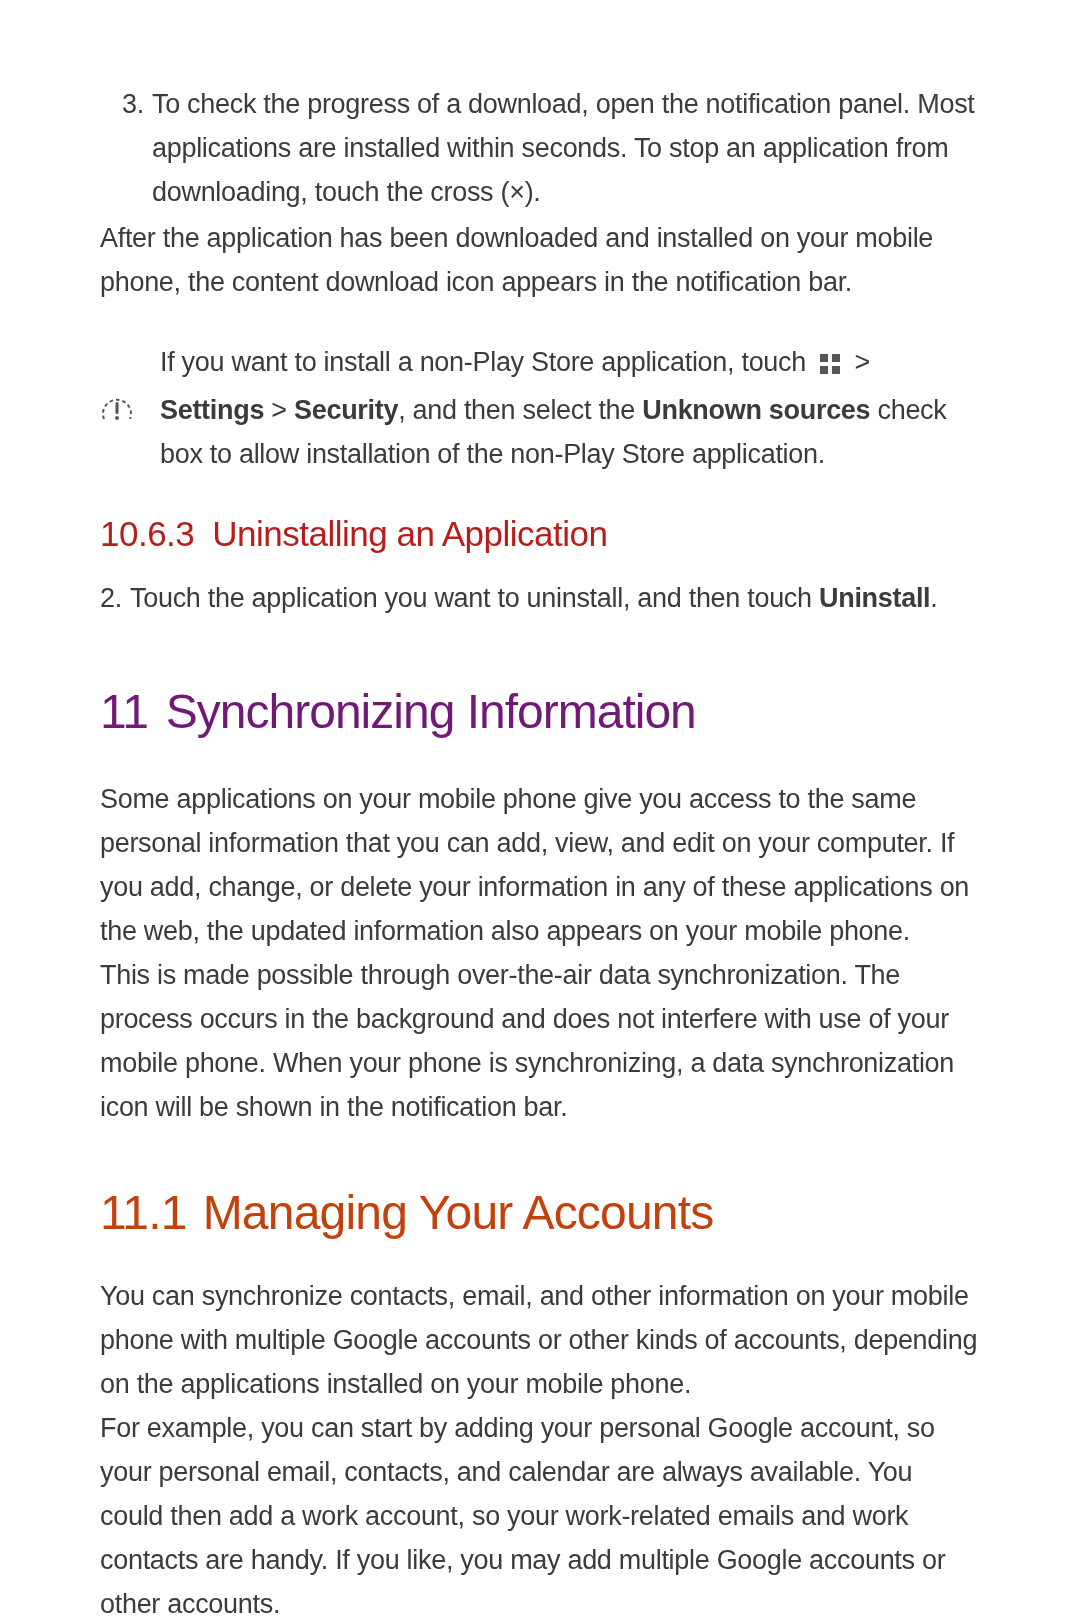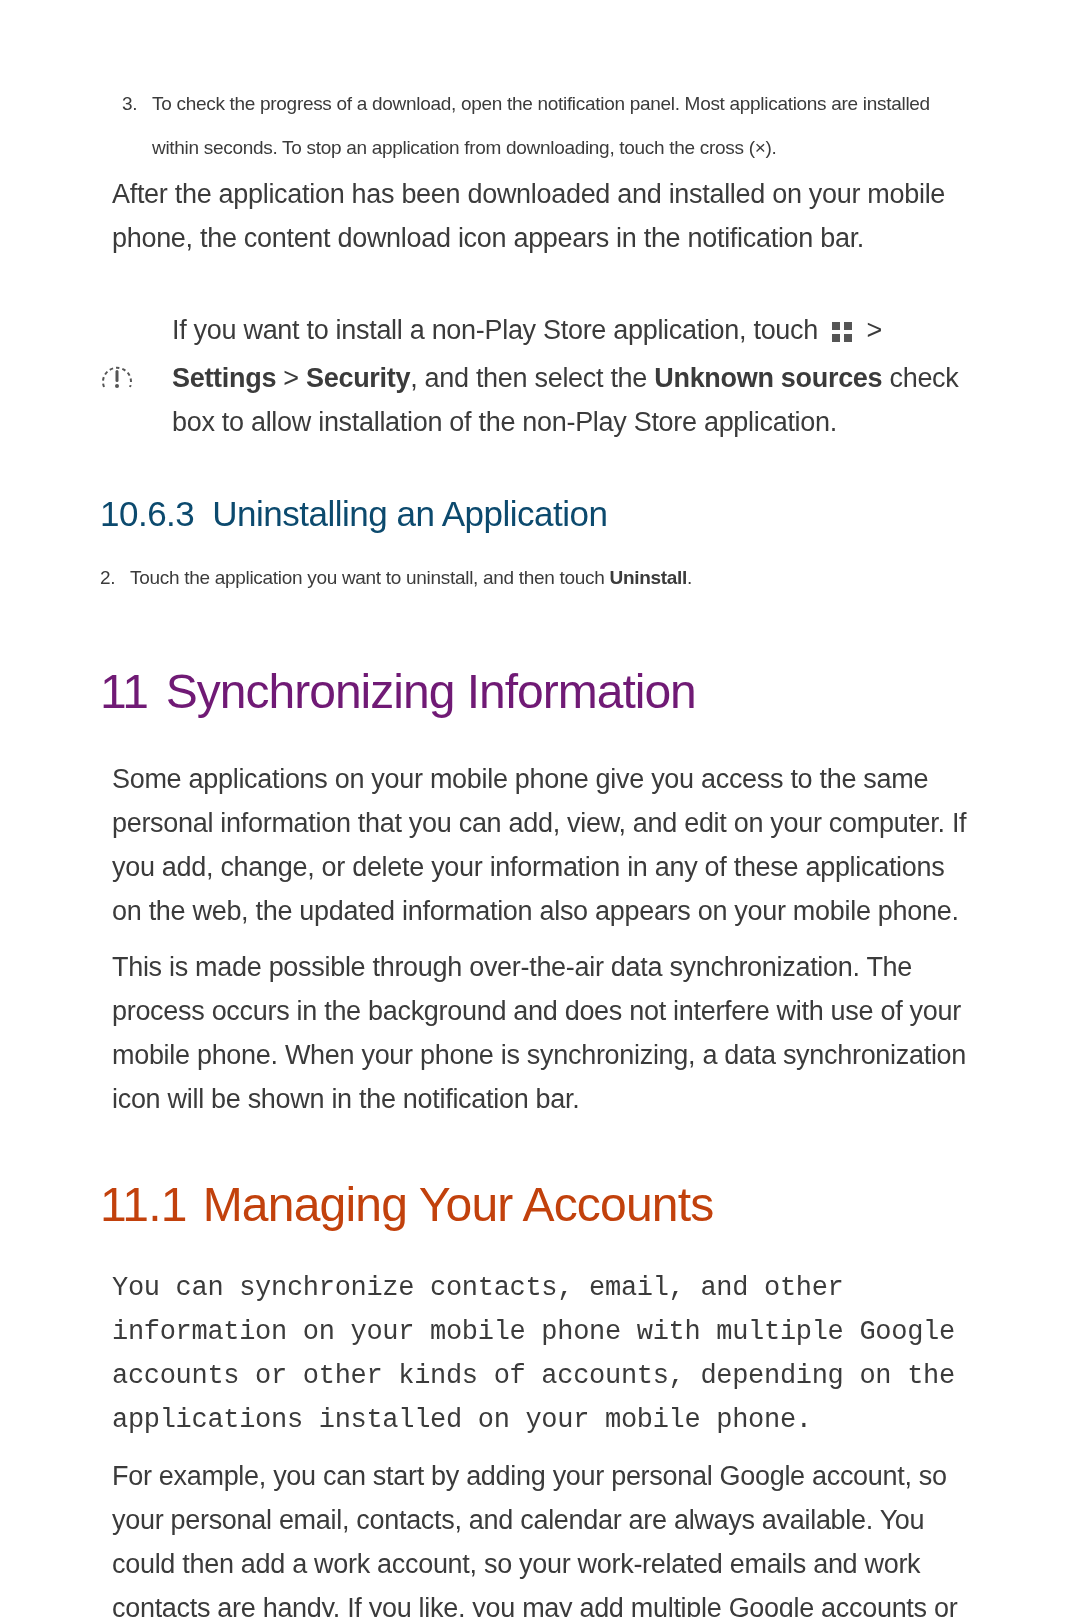--- a/index.html
+++ b/index.html
@@ -12,27 +12,27 @@
     letter-spacing: -0.3px;
   }
   .page {
     box-sizing: border-box;
     width: 1080px;
     min-height: 1617px;
     padding: 82px 100px 60px 100px;
     position: relative;
   }
   p {
-    margin: 12px;
+    margin: 0;
     font-size: 27px;
     line-height: 44px;
   }
   .ol-item {
     margin: 0 4px 0 52px;
-    font-size: 19px;
+    font-size: 27px;
     line-height: 44px;
     text-indent: -30px;
   }
   .ol-item .num {
     display: inline-block;
     width: 30px;
     text-indent: 0;
   }
   .after-para {
     margin-top: 2px;
@@ -50,21 +50,21 @@
   .note-icon svg { display: block; }
   .note-text p {
     font-size: 27px;
     line-height: 44px;
   }
   .bold { font-weight: 700; }
   .h3 {
     margin-top: 38px;
     font-size: 35px;
     font-weight: 400;
-    color: #0c4a6e;
+    color: #b91c1c;
     letter-spacing: -0.5px;
   }
   .h3 .secno { display: inline-block; margin-right: 18px; }
   .list-after-h3 { margin-top: 22px; }
   .list-after-h3 .ol-item { margin-left: 30px; text-indent: -30px; line-height: 44px; }
   .h1 {
     margin-top: 64px;
     font-size: 48px;
     font-weight: 400;
     color: #701a75;
@@ -73,21 +73,21 @@
   .h1 .secno { display: inline-block; margin-right: 18px; }
   .body-after-h1 { margin-top: 38px; }
   .h2 {
     margin-top: 56px;
     font-size: 48px;
     font-weight: 400;
     color: #c2410c;
     letter-spacing: -0.8px;
   }
   .h2 .secno { display: inline-block; margin-right: 16px; }
-  .body-after-h2 { margin-top: 34px; font-family: Liberation Mono, monospace; }
+  .body-after-h2 { margin-top: 34px; }
   .inline-icon {
     display: inline-block;
     vertical-align: -4px;
     margin: 0 6px;
   }
 </style>
 </head>
 <body>
 
 <div class="page">

